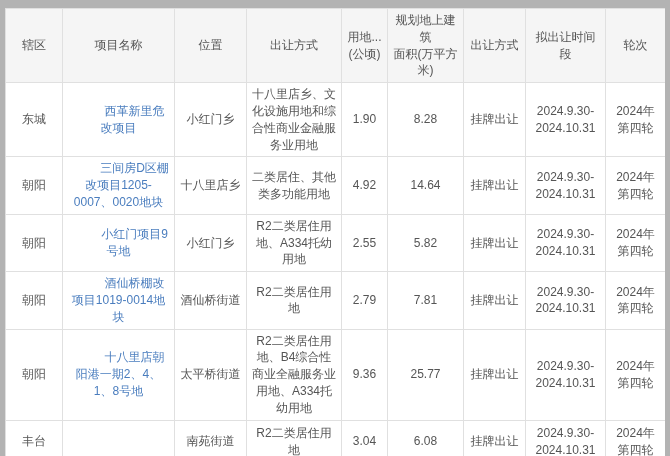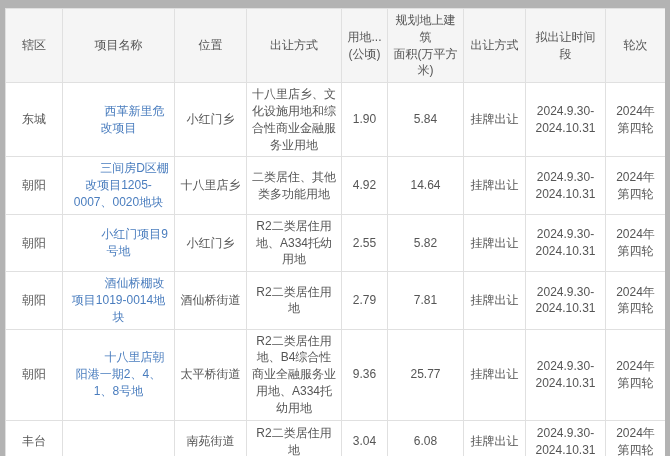--- a/index.html
+++ b/index.html
@@ -88,21 +88,21 @@
         <th>轮次</th>
       </tr>
     </thead>
     <tbody>
       <tr style="height:73px">
         <td>东城</td>
         <td><a class="project-link">西革新里危改项目</a></td>
         <td>小红门乡</td>
         <td>十八里店乡、文化设施用地和综合性商业金融服务业用地</td>
         <td>1.90</td>
-        <td>5.84</td>
+        <td>8.28</td>
         <td>挂牌出让</td>
         <td>2024.9.30-2024.10.31</td>
         <td>2024年第四轮</td>
       </tr>
       <tr style="height:48px">
         <td>朝阳</td>
         <td><a class="project-link">三间房D区棚改项目1205-0007、0020地块</a></td>
         <td>十八里店乡</td>
         <td>二类居住、其他类多功能用地</td>
         <td>4.92</td>

